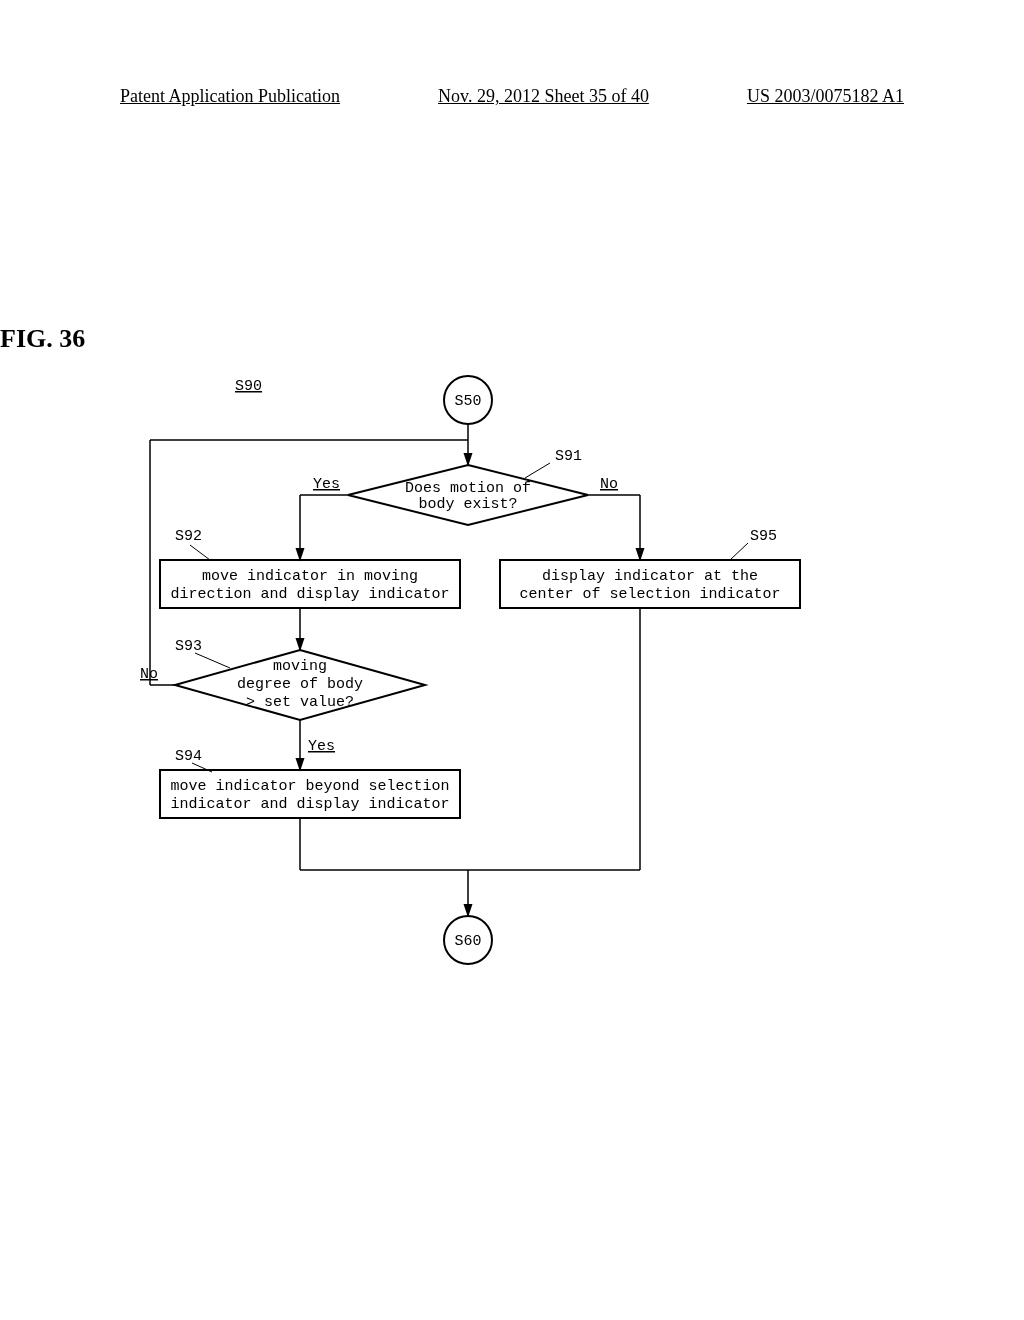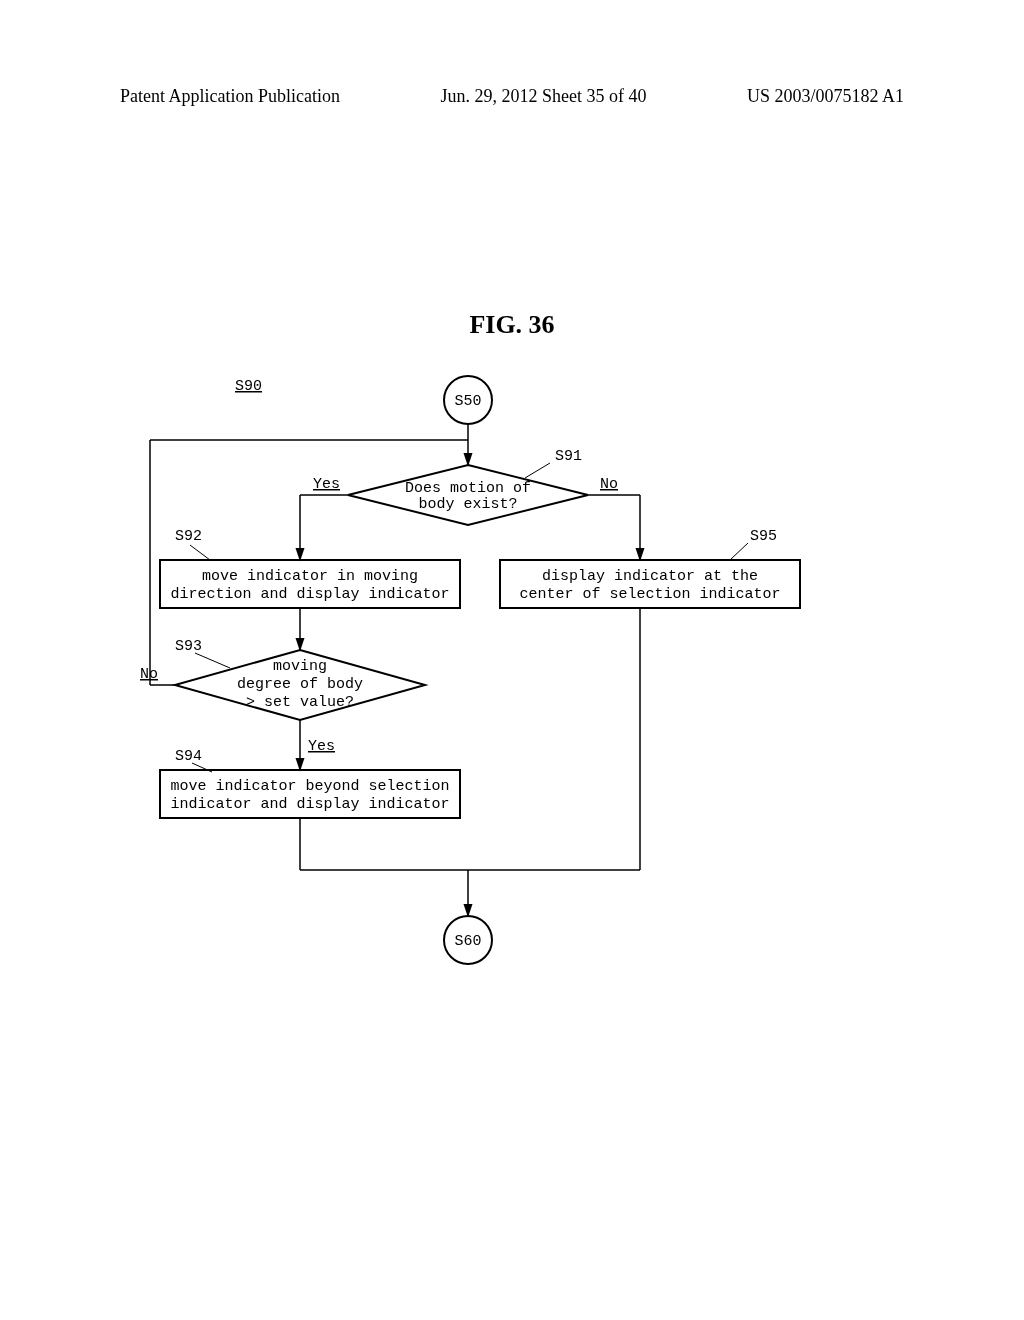--- a/index.html
+++ b/index.html
@@ -14,26 +14,27 @@
   .header {
     position: absolute;
     top: 86px;
     left: 0;
     width: 1024px;
     padding: 0 120px;
     box-sizing: border-box;
     display: flex;
     justify-content: space-between;
     font-size: 18px;
+    text-decoration: underline;
   }
   .fig-title {
     position: absolute;
-    top: 310px;
+    top: 324px;
     width: 1024px;
-    text-align: center;
+    text-align: left;
     font-weight: bold;
     font-size: 26px;
   }
   svg.flow {
     position: absolute;
     top: 370px;
     left: 130px;
   }
   .mono {
     font-family: "Courier New", monospace;
@@ -42,21 +43,21 @@
   .label {
     font-family: "Courier New", monospace;
     font-size: 15px;
   }
 </style>
 </head>
 <body>
 
 <div class="header">
   <span>Patent Application Publication</span>
-  <span>Jun. 29, 2012  Sheet 35 of 40</span>
+  <span>Nov. 29, 2012  Sheet 35 of 40</span>
   <span>US 2003/0075182 A1</span>
 </div>
 
 <div class="fig-title">FIG. 36</div>
 
 <svg class="flow" width="760" height="610">
   <defs>
     <marker id="arrow" markerWidth="10" markerHeight="10" refX="8" refY="3" orient="auto" markerUnits="strokeWidth">
       <path d="M0,0 L0,6 L9,3 z" fill="#000"></path>
     </marker>

